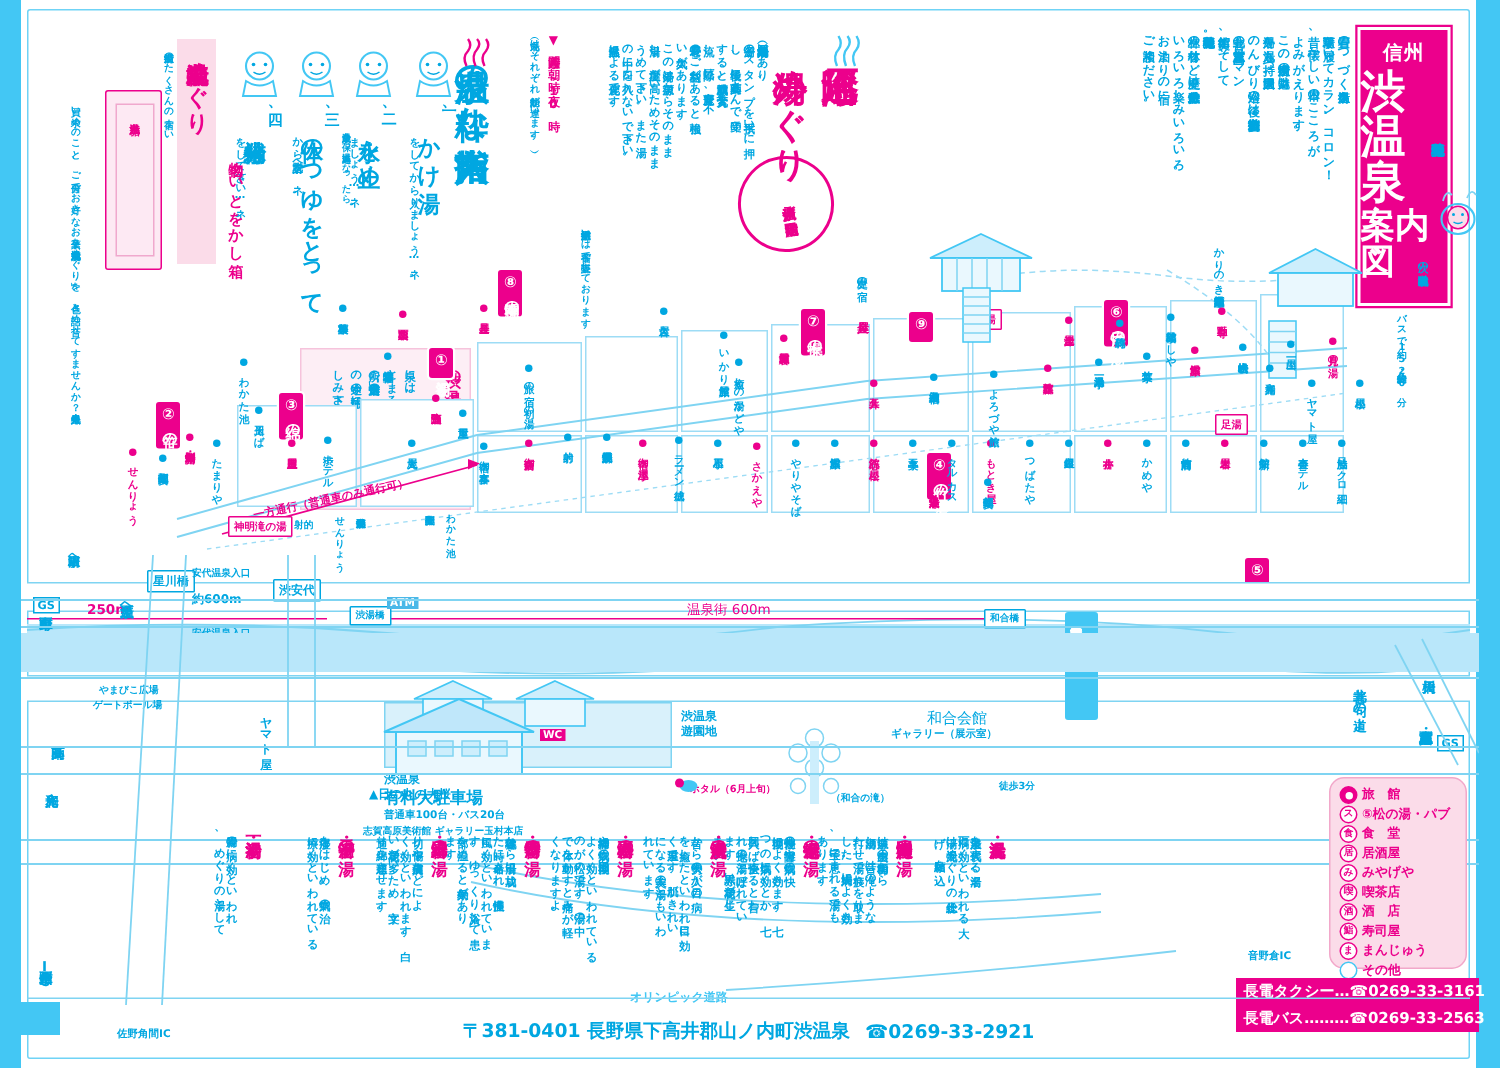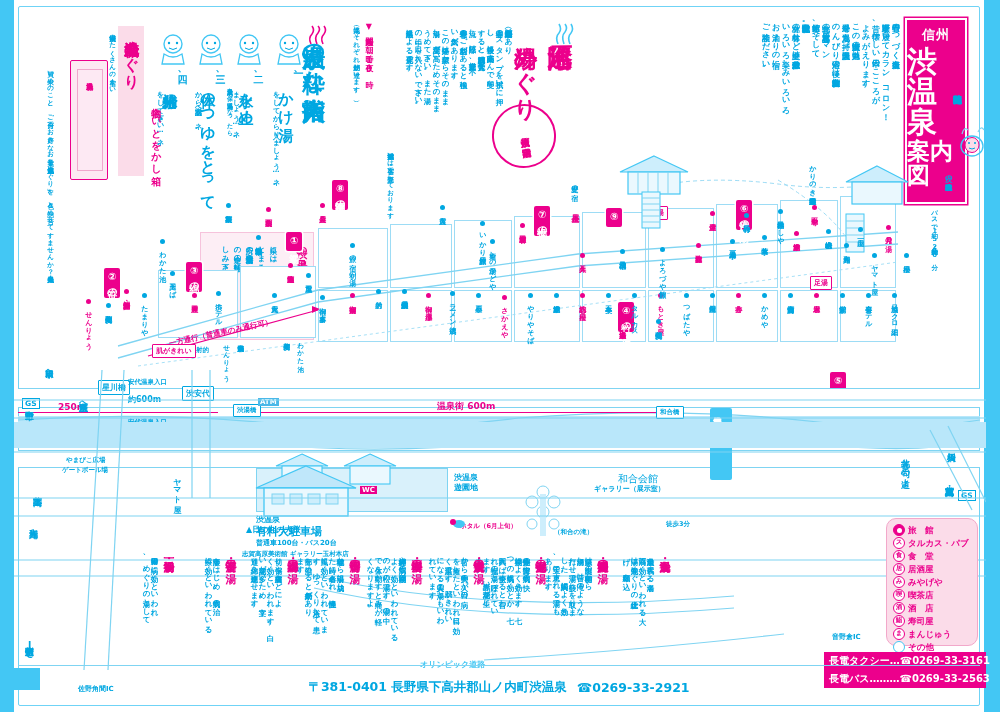--- a/index.html
+++ b/index.html
@@ -489,21 +489,21 @@
       <path d="M0 12 q120 -8 240 2 q140 12 260 -4 q160 -12 300 4 q90 10 162 -2" stroke="#7fd4f2" fill="none" stroke-width="1.2"></path>
       <path d="M0 34 q120 -8 240 2 q140 12 260 -4 q160 -12 300 4 q90 10 162 -2" stroke="#7fd4f2" fill="none" stroke-width="1.2"></path>
     </svg>
     <div class="riverlbl" style="left:400px;top:272px;">横湯川</div>
 
     <div class="road" style="left:0px;top:300px;width:962px;height:18px;"></div>
 
     <div class="arrowline" style="left:0px;top:262px;width:200px;"></div>
     <div style="position:absolute;left:40px;top:252px;color:#ec008c;font-size:9px;font-weight:bold;">250m</div>
     <div class="arrowline" style="left:236px;top:262px;width:420px;"></div>
-    <div style="position:absolute;left:419px;top:250px;color:#ec008c;font-size:9px;font-weight:bold;">温泉街 600m</div>
+    <div style="position:absolute;left:440px;top:250px;color:#ec008c;font-size:9px;font-weight:normal;">温泉街 600m</div>
 
     <div class="boxlbl" style="left:215px;top:254px;font-size:6.5px;">渋湯橋</div>
     <div class="boxlbl" style="left:638px;top:256px;font-size:6.5px;">和合橋</div>
     <div class="blbl" style="left:640px;top:288px;font-size:6px;">（未塗）の欄干</div>
 
     <div style="position:absolute;left:692px;top:258px;width:22px;height:72px;background:#43c7f4;border-radius:2px;">
       <div class="v" style="color:#fff;font-size:8px;font-weight:bold;padding:3px 2px;">渋温泉旅館組合 観光案内処</div>
     </div>
 
     <div class="blbl" style="left:600px;top:322px;font-size:10px;font-weight:normal;">和合会館</div>
@@ -560,21 +560,21 @@
   <div class="blbl v" style="position:absolute;left:24px;top:404px;font-size:9px;">至中野市</div>
   <div class="blbl v" style="position:absolute;left:78px;top:396px;font-size:9px;">至渋温泉へ</div>
   <div class="boxlbl" style="position:absolute;left:98px;top:380px;">星川橋</div>
   <div class="boxlbl" style="position:absolute;left:182px;top:386px;">渋安代</div>
   <div class="blbl" style="position:absolute;left:128px;top:394px;font-size:8px;">約600m</div>
   <div class="blbl" style="position:absolute;left:128px;top:378px;font-size:6.5px;">安代温泉入口</div>
   <div class="blbl" style="position:absolute;left:128px;top:418px;font-size:6.5px;">安代温泉入口</div>
   <div class="gs" style="position:absolute;left:22px;top:398px;">GS</div>
   <div class="blbl v" style="position:absolute;left:44px;top:364px;font-size:8px;">湯田中駅へ</div>
   <div class="blbl v" style="position:absolute;left:158px;top:418px;font-size:7px;">規川橋</div>
-  <div class="boxlbl p" style="position:absolute;left:152px;top:344px;font-size:7px;">肌がきれい</div>
+  <div class="boxlbl p" style="position:absolute;left:152px;top:344px;font-size:7px;">神明滝の湯</div>
   <div class="atm" style="position:absolute;left:258px;top:398px;">ATM</div>
   <div class="blbl v" style="position:absolute;left:236px;top:340px;font-size:6.5px;">渋温泉郵便局</div>
   <div class="blbl v" style="position:absolute;left:222px;top:340px;font-size:6.5px;">せんりょう</div>
   <div class="blbl" style="position:absolute;left:196px;top:346px;font-size:6.5px;">射的</div>
   <div class="blbl v" style="position:absolute;left:282px;top:338px;font-size:6.5px;">卍安代薬師</div>
   <div class="blbl v" style="position:absolute;left:296px;top:338px;font-size:6.5px;">わかた池</div>
   <div class="blbl" style="position:absolute;left:66px;top:456px;font-size:6.5px;">やまびこ広場</div>
   <div class="blbl" style="position:absolute;left:62px;top:466px;font-size:6.5px;">ゲートボール場</div>
 
   <div class="blbl v" style="position:absolute;left:32px;top:490px;font-size:9px;">高薬師</div>
@@ -683,21 +683,21 @@
     </div>
 
   <div class="legend">
     <div id="legend-rows">
         <div class="row">
           <span class="mk fill"></span>
           <span>旅　館</span>
         </div>
         <div class="row">
           <span class="mk">ス</span>
-          <span>タルカス・パブ</span>
+          <span>⑤松の湯・パブ</span>
         </div>
         <div class="row">
           <span class="mk">食</span>
           <span>食　堂</span>
         </div>
         <div class="row">
           <span class="mk">居</span>
           <span>居酒屋</span>
         </div>
         <div class="row">

